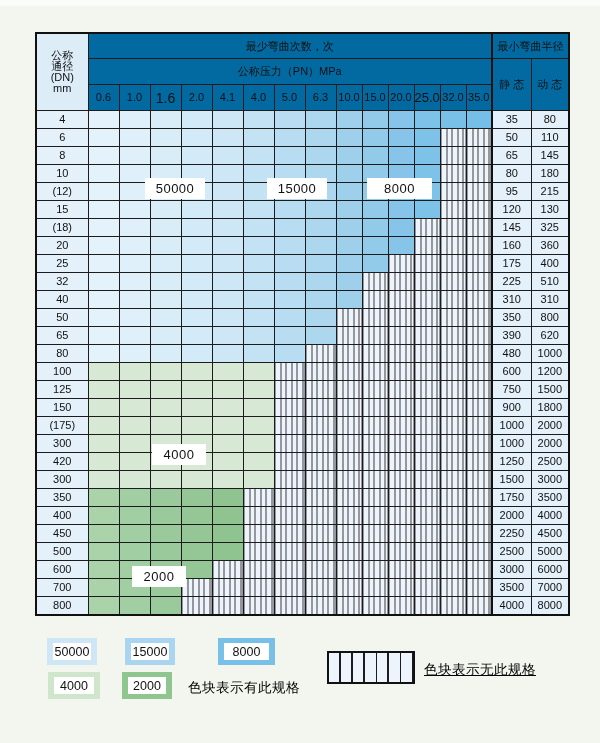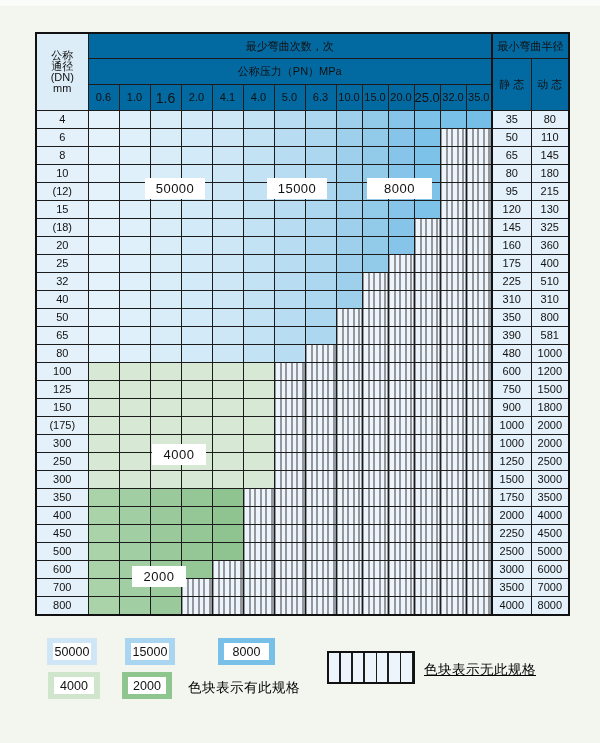--- a/index.html
+++ b/index.html
@@ -367,21 +367,21 @@
           <td style="background: rgb(195, 226, 244);"></td>
           <td style="background: rgb(184, 221, 242);"></td>
           <td style="background: rgb(172, 215, 239);"></td>
           <td class="hatch"></td>
           <td class="hatch"></td>
           <td class="hatch"></td>
           <td class="hatch"></td>
           <td class="hatch"></td>
           <td class="hatch"></td>
           <td class="rad st-b">390</td>
-          <td class="rad">581</td>
+          <td class="rad">620</td>
         </tr>
         <tr>
           <td class="dn">80</td>
           <td style="background: rgb(228, 242, 251);"></td>
           <td style="background: rgb(223, 240, 250);"></td>
           <td style="background: rgb(217, 237, 249);"></td>
           <td style="background: rgb(211, 234, 248);"></td>
           <td style="background: rgb(205, 231, 246);"></td>
           <td style="background: rgb(195, 226, 244);"></td>
           <td style="background: rgb(184, 221, 242);"></td>
@@ -484,21 +484,21 @@
           <td class="hatch"></td>
           <td class="hatch"></td>
           <td class="hatch"></td>
           <td class="hatch"></td>
           <td class="hatch"></td>
           <td class="hatch"></td>
           <td class="rad st-b">1000</td>
           <td class="rad">2000</td>
         </tr>
         <tr>
-          <td class="dn">250</td>
+          <td class="dn">420</td>
           <td style="background: rgb(215, 233, 213);"></td>
           <td style="background: rgb(215, 233, 213);"></td>
           <td style="background: rgb(215, 233, 213);"></td>
           <td style="background: rgb(215, 233, 213);"></td>
           <td style="background: rgb(215, 233, 213);"></td>
           <td style="background: rgb(215, 233, 213);"></td>
           <td class="hatch"></td>
           <td class="hatch"></td>
           <td class="hatch"></td>
           <td class="hatch"></td>

